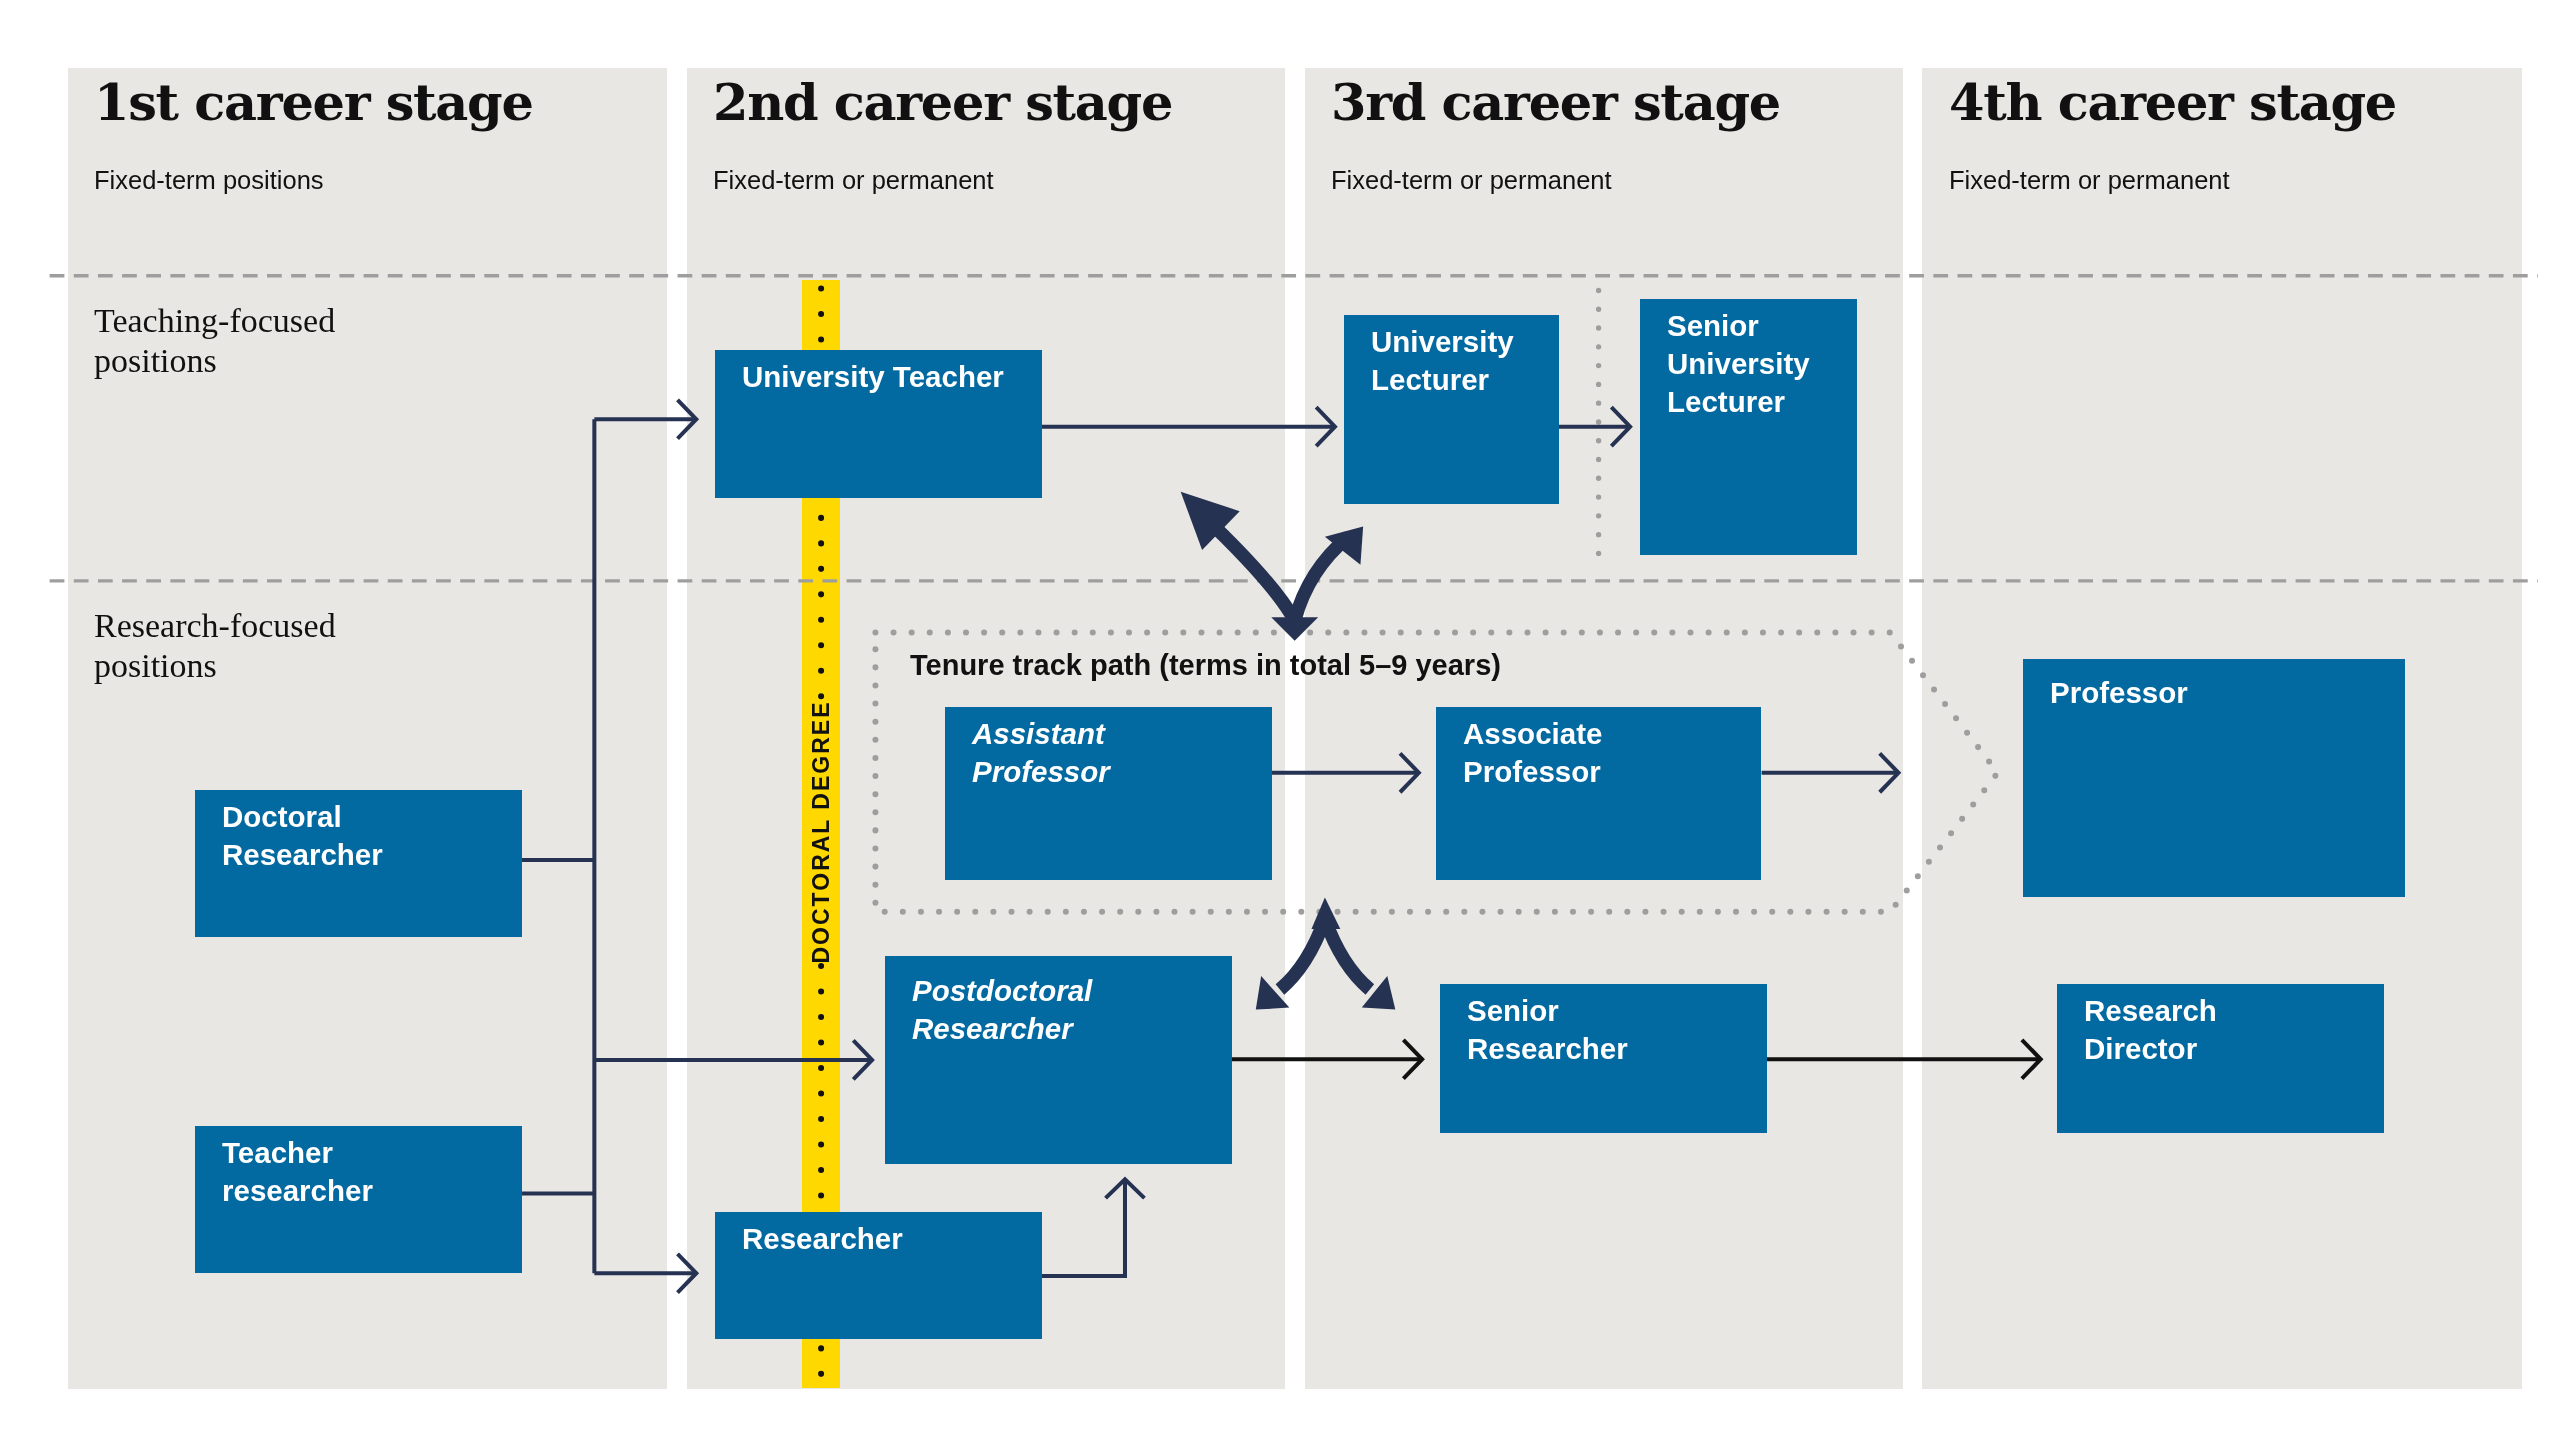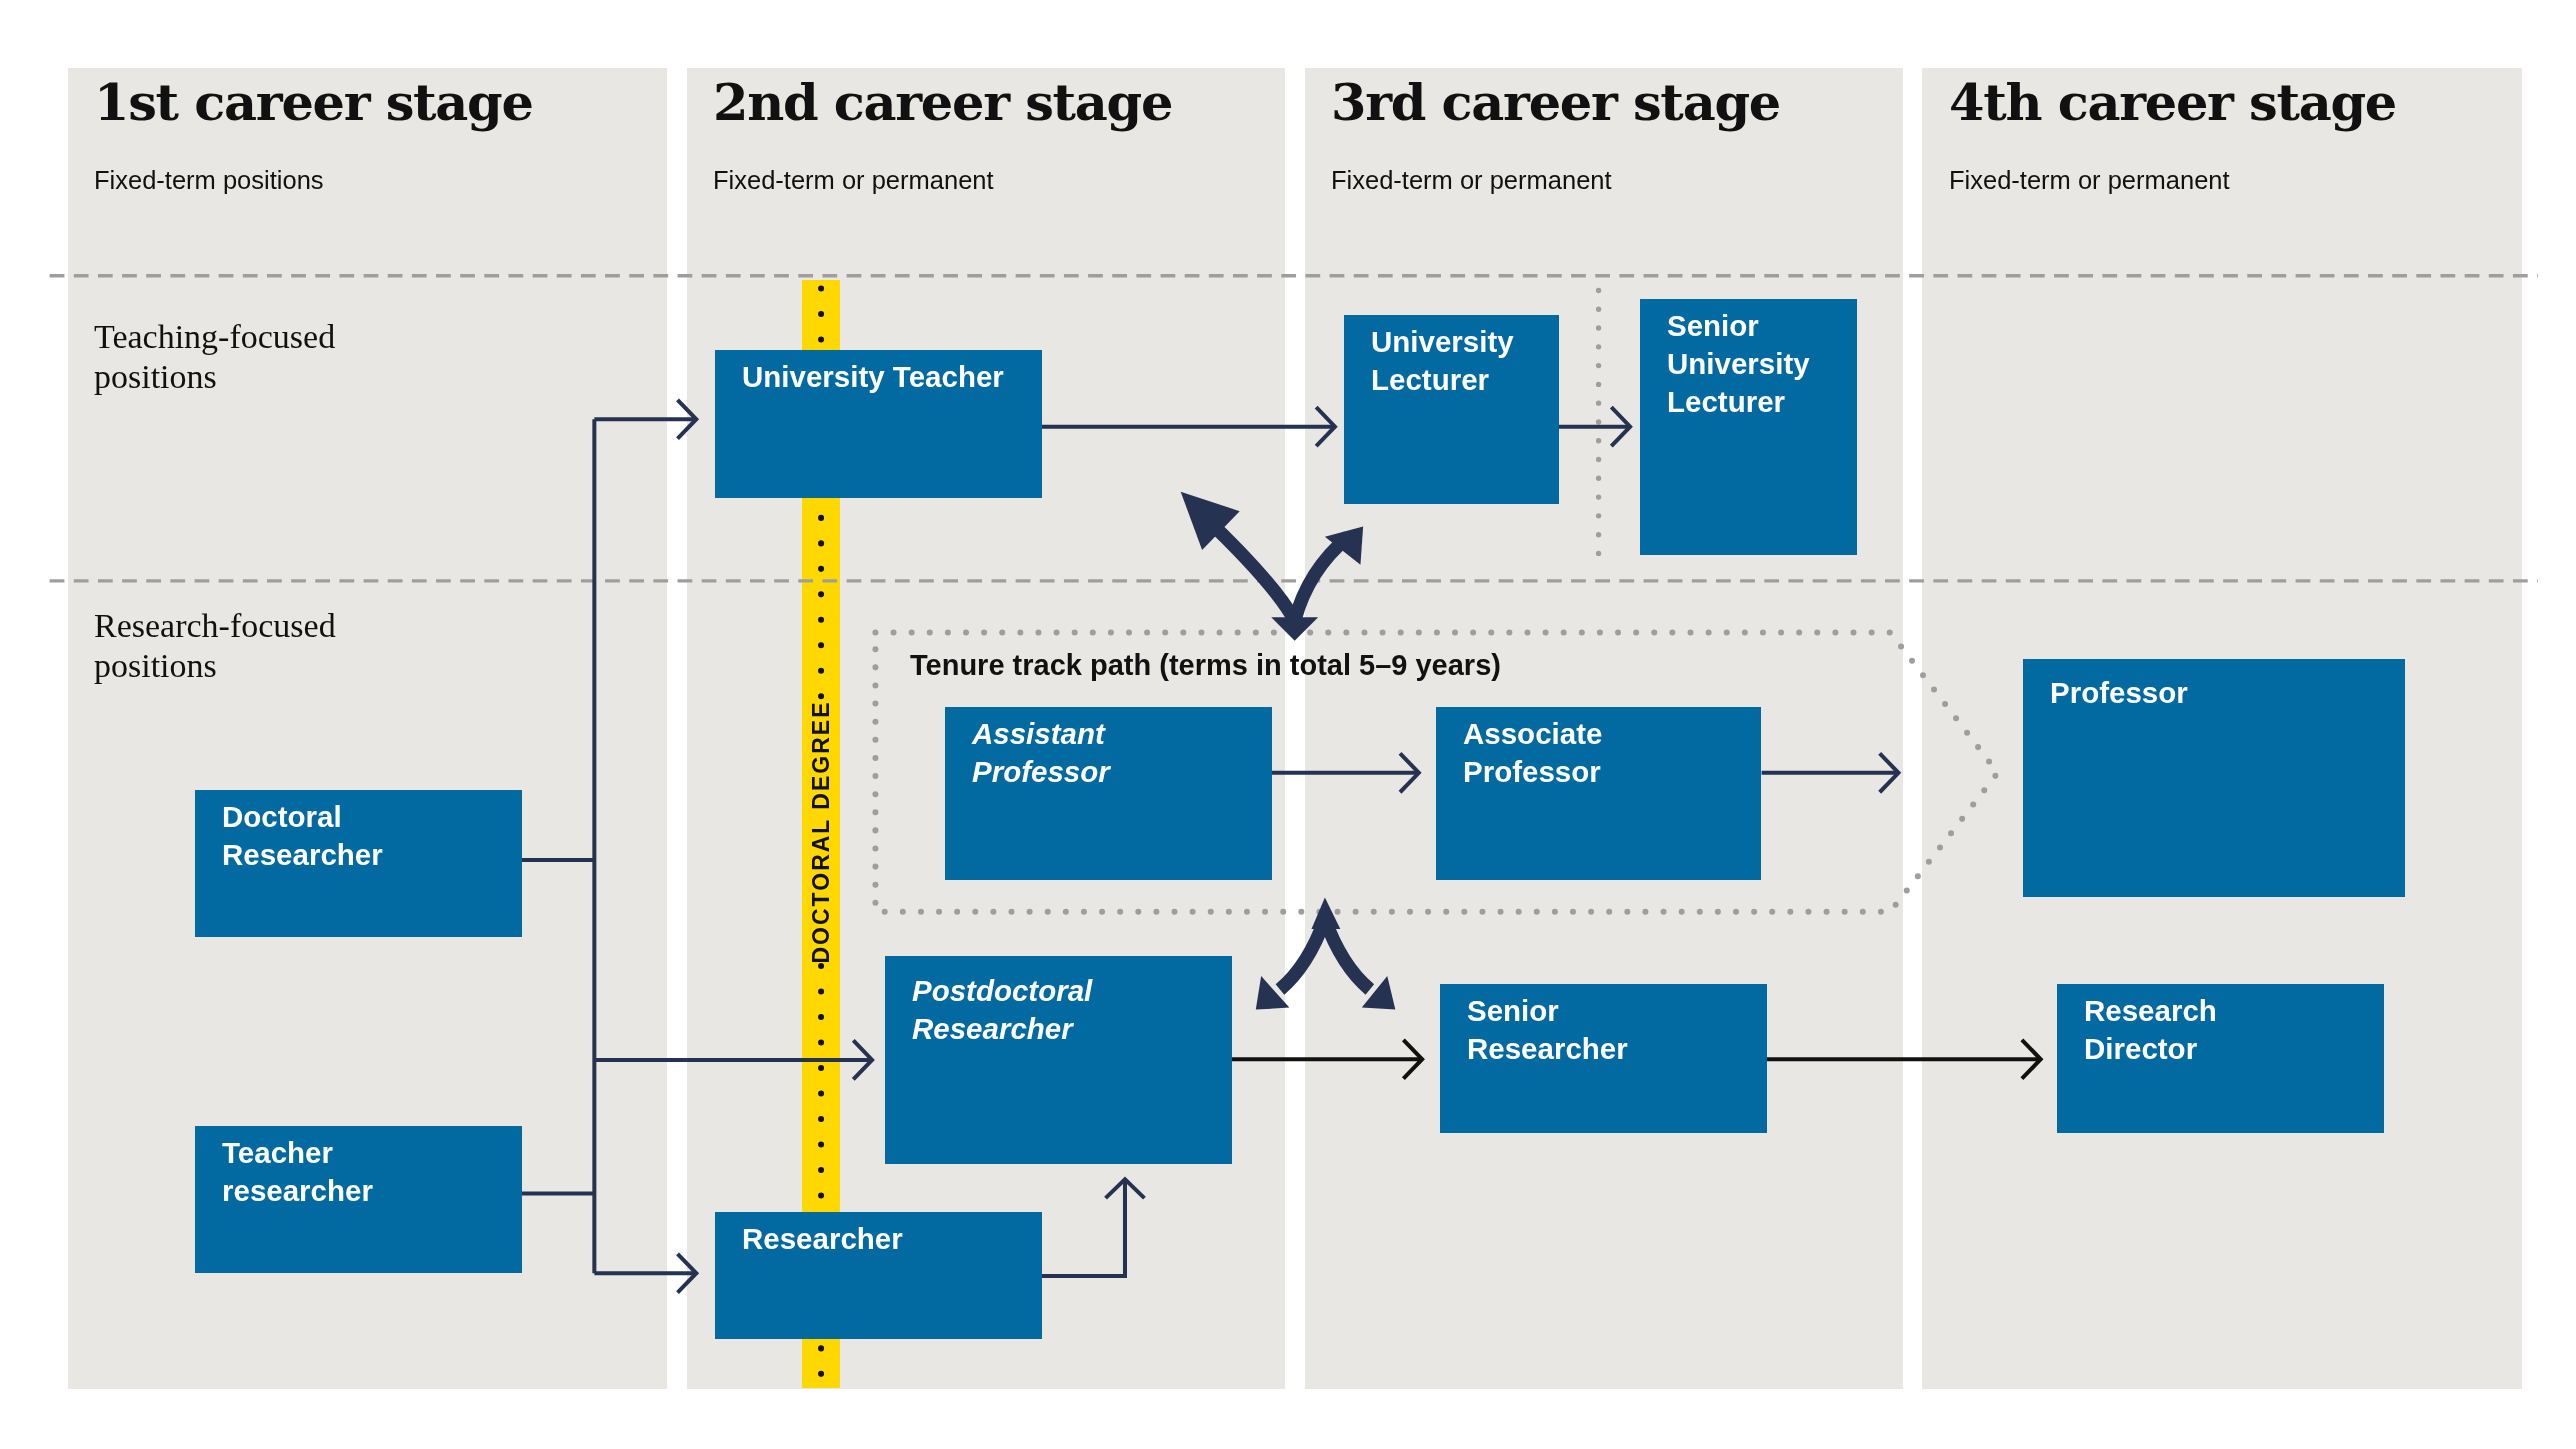--- a/index.html
+++ b/index.html
@@ -26,21 +26,21 @@
 
 <div class="stage-title" style="left:94px;">1st career stage</div>
 <div class="stage-sub" style="left:94px;">Fixed-term positions</div>
 <div class="stage-title" style="left:713px;">2nd career stage</div>
 <div class="stage-sub" style="left:713px;">Fixed-term or permanent</div>
 <div class="stage-title" style="left:1331px;">3rd career stage</div>
 <div class="stage-sub" style="left:1331px;">Fixed-term or permanent</div>
 <div class="stage-title" style="left:1949px;">4th career stage</div>
 <div class="stage-sub" style="left:1949px;">Fixed-term or permanent</div>
 
-<div class="row-label" style="top:317px;font-family:Liberation Serif, serif;">
+<div class="row-label" style="top:301px;font-family:Liberation Serif, serif;">
   <div>Teaching-focused</div>
   <div>positions</div>
 </div>
 <div class="row-label" style="top:606px;">
   <div>Research-focused</div>
   <div>positions</div>
 </div>
 
 <div class="ybar"></div>
 

